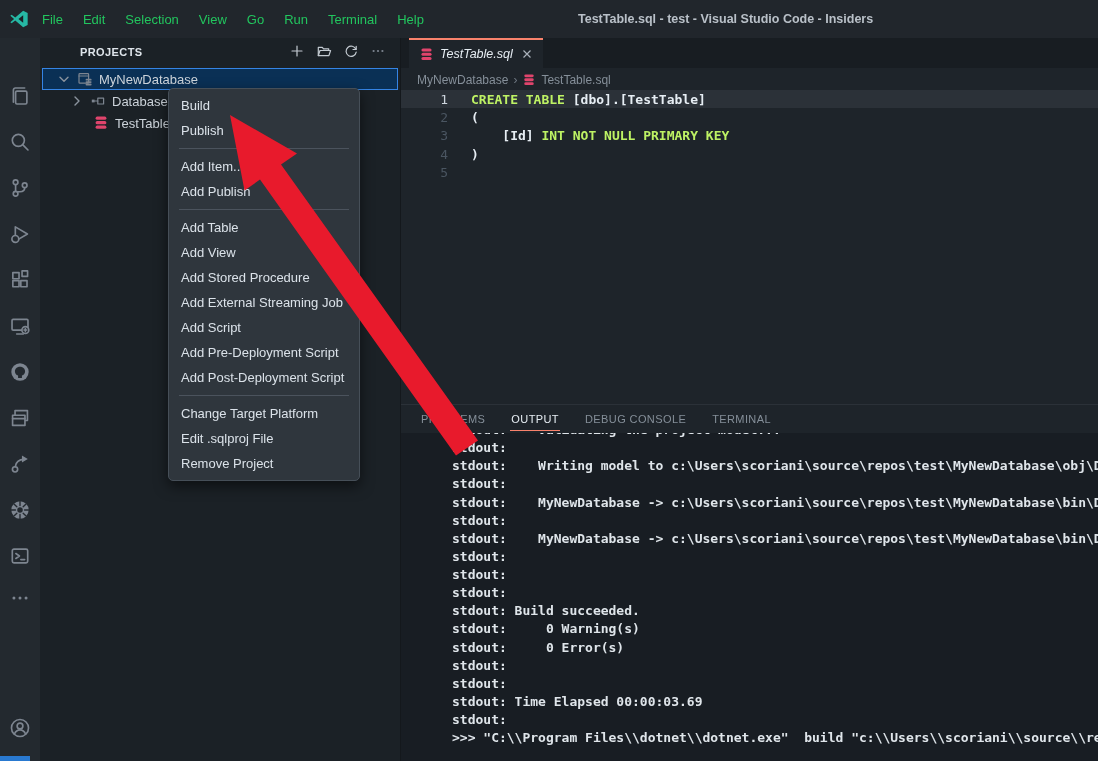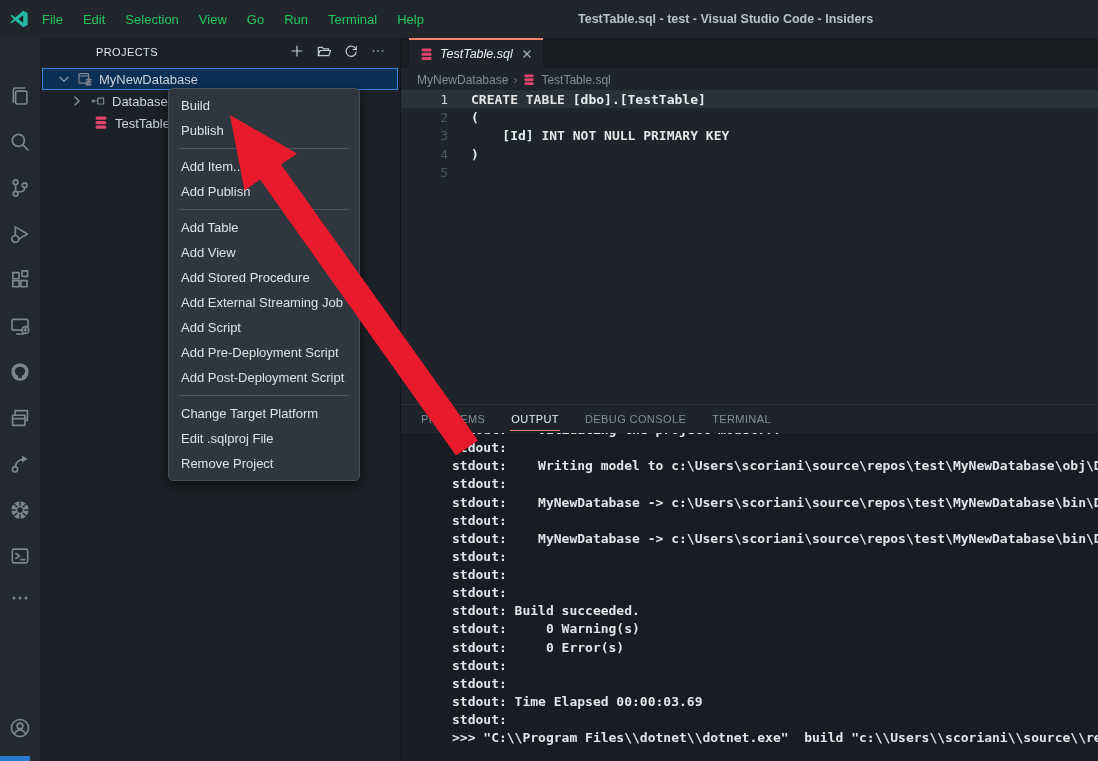--- a/index.html
+++ b/index.html
@@ -17,21 +17,21 @@
 
   
   .activitybar { position:absolute; left:0; top:38px; width:40px; height:723px; background:#23292f; }
   .abicon { position:absolute; left:8px; width:24px; height:24px; display:flex; align-items:center; justify-content:center; }
   .abicon svg { width:22px; height:22px; }
   .status-fragment { position:absolute; left:0; top:756px; width:30px; height:5px; background:#2979d0; }
 
   
   .sidebar { position:absolute; left:40px; top:38px; width:360px; height:723px; background:#1b2126; }
   .sb-header { position:absolute; left:0; top:0; width:360px; height:28px; }
-  .sb-title { position:absolute; left:56px; top:8px; font-size:11px; font-weight:normal;
+  .sb-title { position:absolute; left:40px; top:8px; font-size:11px; font-weight:bold;
               letter-spacing:.4px; color:#dfe5eb; }
   .sb-actions { position:absolute; right:12px; top:2px; display:flex; gap:7px; }
   .sb-actions .act { width:20px; height:22px; display:flex; align-items:center; justify-content:center; color:#c3cad1; }
   .sb-actions svg { width:16px; height:16px; }
   .tree { position:absolute; left:0; top:30px; width:360px; }
   .trow { position:relative; height:22px; display:flex; align-items:center; color:#ccd3da; font-size:13px; }
   .trow.sel { background:#0a3055; outline:1px solid #3584e4; outline-offset:-1px;
               margin:0 2px; width:356px; }
   .trow .tw { width:16px; height:16px; display:flex; align-items:center; justify-content:center; color:#8b949e; }
   .trow .ticon { width:16px; height:16px; margin-right:6px; }
@@ -53,21 +53,21 @@
   .breadcrumbs .sep { color:#6e7781; font-size:12px; }
 
   
   .code { position:absolute; left:0; top:52px; width:698px; height:352px;
           font-family:"DejaVu Sans Mono", monospace; font-size:13px; font-weight:bold; }
   .cline { position:relative; height:18.4px; display:flex; align-items:center; white-space:pre; }
   .cline.active { background:#2b3138; }
   .cline .ln { width:47px; text-align:right; color:#4a5561; font-weight:normal; flex:none; }
   .cline.active .ln { color:#cdd5dd; }
   .cline .ctext { padding-left:23px; }
-  .tok-kw { color:#e5e5e5; }
+  .tok-kw { color:#bef264; }
   .tok-id { color:#e6edf3; }
 
   
   .panel { position:absolute; left:0; top:366px; width:698px; height:357px; background:#1e242a;
            border-top:1px solid #2b3138; }
   .ptabs { position:absolute; left:19px; top:0; height:28px; display:flex; gap:24px; align-items:center; }
   .ptab { font-size:11px; letter-spacing:.4px; color:#858f99; padding:6px 1px 5px; border-bottom:1.5px solid transparent; }
   .ptab.active { color:#e6edf3; border-bottom-color:#f9826c; }
   .pcontent { position:absolute; left:0; top:28px; width:698px; height:329px; background:#181d23; overflow:hidden; }
   .pcontent pre { position:relative; top:-12px; margin:0; padding-left:51px; color:#dfe5ea;

